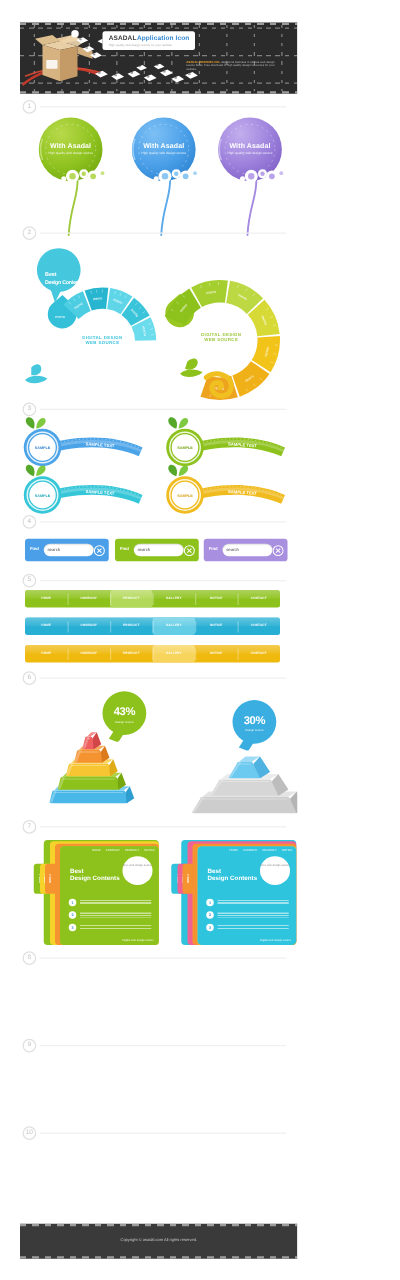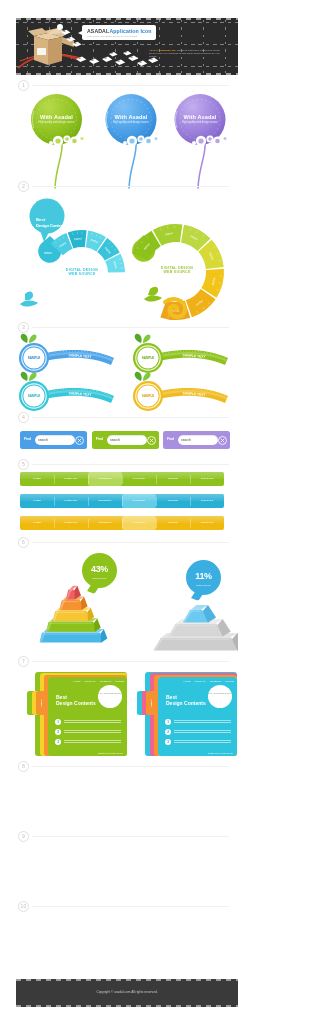--- a/index.html
+++ b/index.html
@@ -551,21 +551,21 @@
           <path d="M202.6 61.2 L208 55.1 L216.06666666666666 67.5 L208.06666666666666 72.5 Z" fill="#4fb2e0"></path>
           <path d="M182.93333333333334 72 L191 59.6 L193.2 59.6 L185.13333333333333 72 Z" fill="#ffffff" opacity=".26"></path>
           <path d="M191.4 61.2 L200.6 61.2" stroke="#ffffff" stroke-opacity=".30" stroke-width=".9"></path>
         </g>
       </svg>
     <div class="pbadge" style="left:82px;top:553px;background:#8dc21c">
       <span class="pb-v">43%</span>
       <span class="pb-s">Design source</span>
     </div>
     <div class="pbadge" style="left:186px;top:560px;background:#3aaee0">
-      <span class="pb-v">11%</span>
+      <span class="pb-v">30%</span>
       <span class="pb-s">Design source</span>
     </div>
   </div>
 
   <div class="sec7">
     <div class="cardstack" id="cs0" style="left:33px;top:671px">
         <div class="cs-back" style="left: 2.4px; top: 0.6px; width: 91.6px; height: 84.4px; background: rgb(141, 194, 28);"></div>
         <div class="cs-tab" style="left: -5.6px; top: 20px; height: 24px; background: rgb(141, 194, 28);">
           <span>MENU</span>
         </div>

